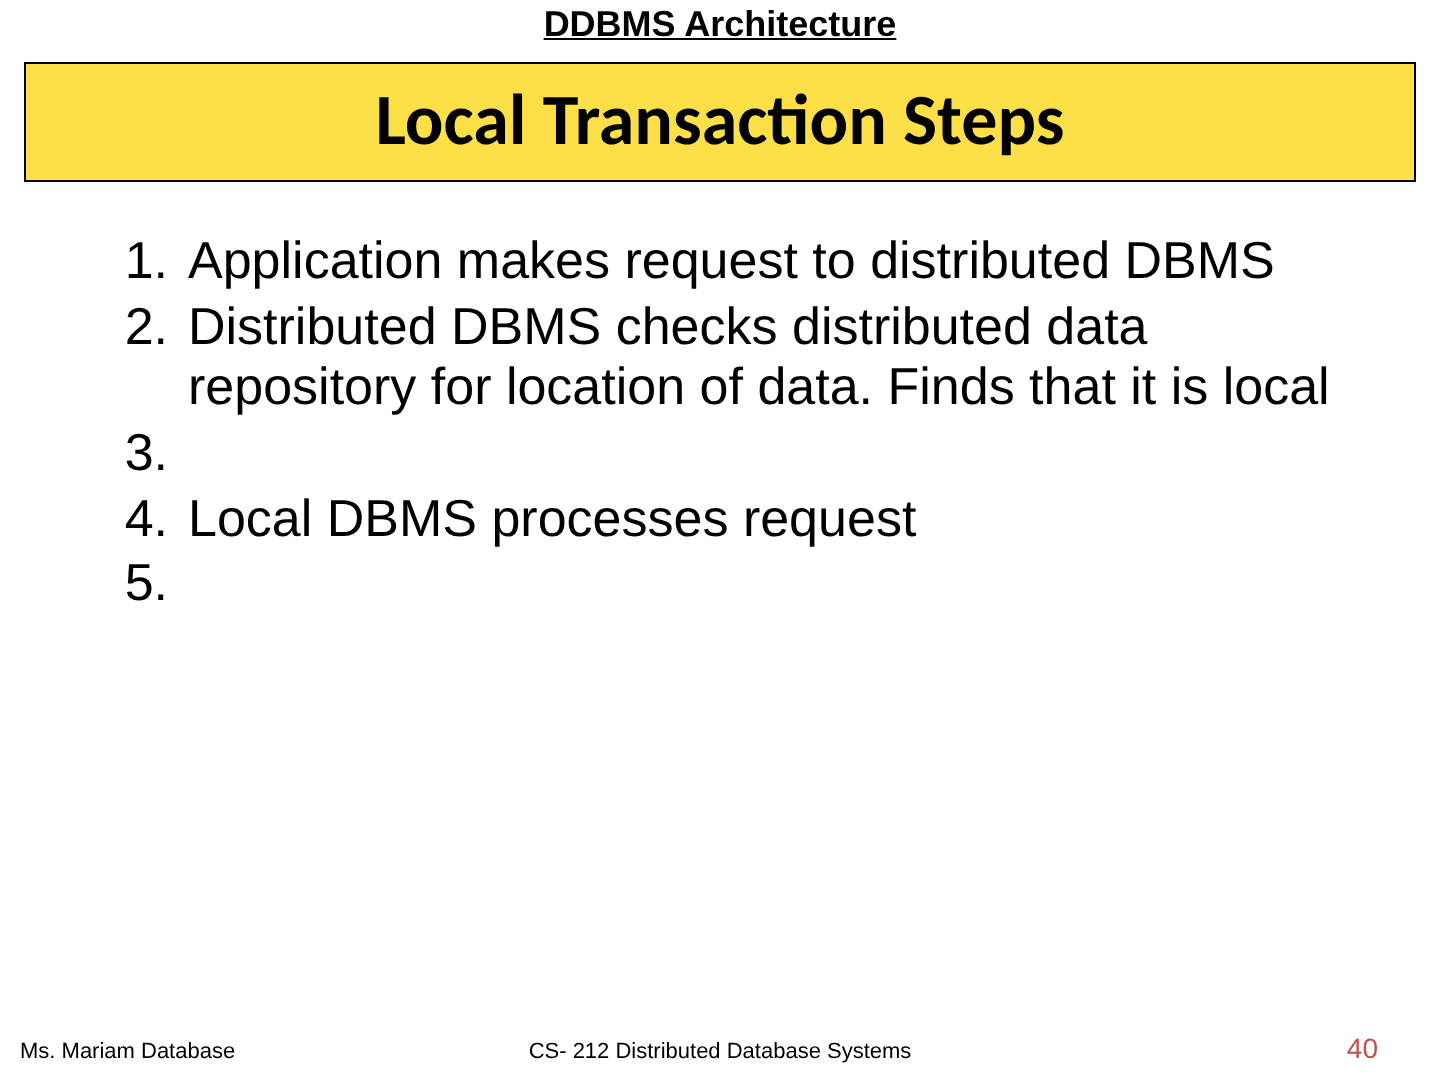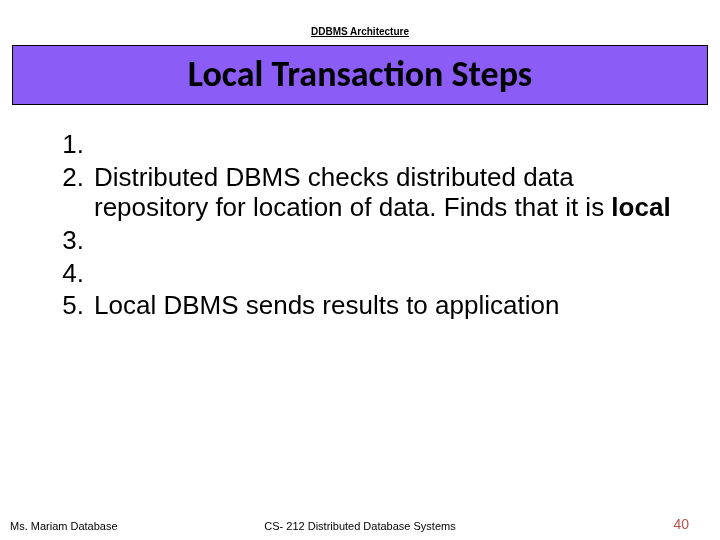--- a/index.html
+++ b/index.html
@@ -8,29 +8,29 @@
     width: 720px;
     height: 540px;
     background: #fff;
     font-family: Arial, Helvetica, sans-serif;
     color: #000;
     position: relative;
     overflow: hidden;
   }
   .header-label {
     text-align: center;
-    font-size: 10px;
+    font-size: 18px;
     font-weight: bold;
     text-decoration: underline;
-    padding-top: 26px;
+    padding-top: 2px;
   }
   .title-bar {
     margin: 8px 12px 0 12px;
     border: 1px solid #000;
-    background: #8b5cf6;
+    background: #fde047;
     text-align: center;
     font-family: "Calibri", Arial, sans-serif;
     font-size: 36px;
     font-weight: bold;
     padding: 6px 0 8px 0;
   }
   .list {
     margin: 24px 40px 0 40px;
     font-size: 26px;
     line-height: 1.18;
@@ -42,21 +42,21 @@
   }
   .list .num {
     width: 44px;
     text-align: right;
     flex-shrink: 0;
   }
   .list .txt {
     padding-left: 10px;
   }
   .bold {
-    font-weight: bold;
+    font-weight: normal;
   }
   .footer {
     position: absolute;
     bottom: 8px;
     left: 0;
     width: 720px;
     font-size: 11px;
   }
   .footer-left {
     position: absolute;
@@ -81,36 +81,37 @@
 </head>
 <body>
 
 <div class="header-label">DDBMS Architecture</div>
 
 <div class="title-bar">Local Transaction Steps</div>
 
 <div class="list">
   <div class="item">
     <div class="num">1.</div>
+    <div class="txt">Application makes request to distributed DBMS</div>
   </div>
   <div class="item">
     <div class="num">2.</div>
     <div class="txt">
       <span>Distributed DBMS checks distributed data repository for location of data. Finds that it is </span><span class="bold">local</span>
     </div>
   </div>
   <div class="item">
     <div class="num">3.</div>
   </div>
   <div class="item">
     <div class="num">4.</div>
+    <div class="txt">Local DBMS processes request</div>
   </div>
   <div class="item">
     <div class="num">5.</div>
-    <div class="txt">Local DBMS sends results to application</div>
   </div>
 </div>
 
 <div class="footer">
   <div class="footer-left">Ms. Mariam Database</div>
   <div class="footer-center">CS- 212 Distributed Database Systems</div>
   <div class="footer-right">40</div>
 </div>
 
 </body></html>

